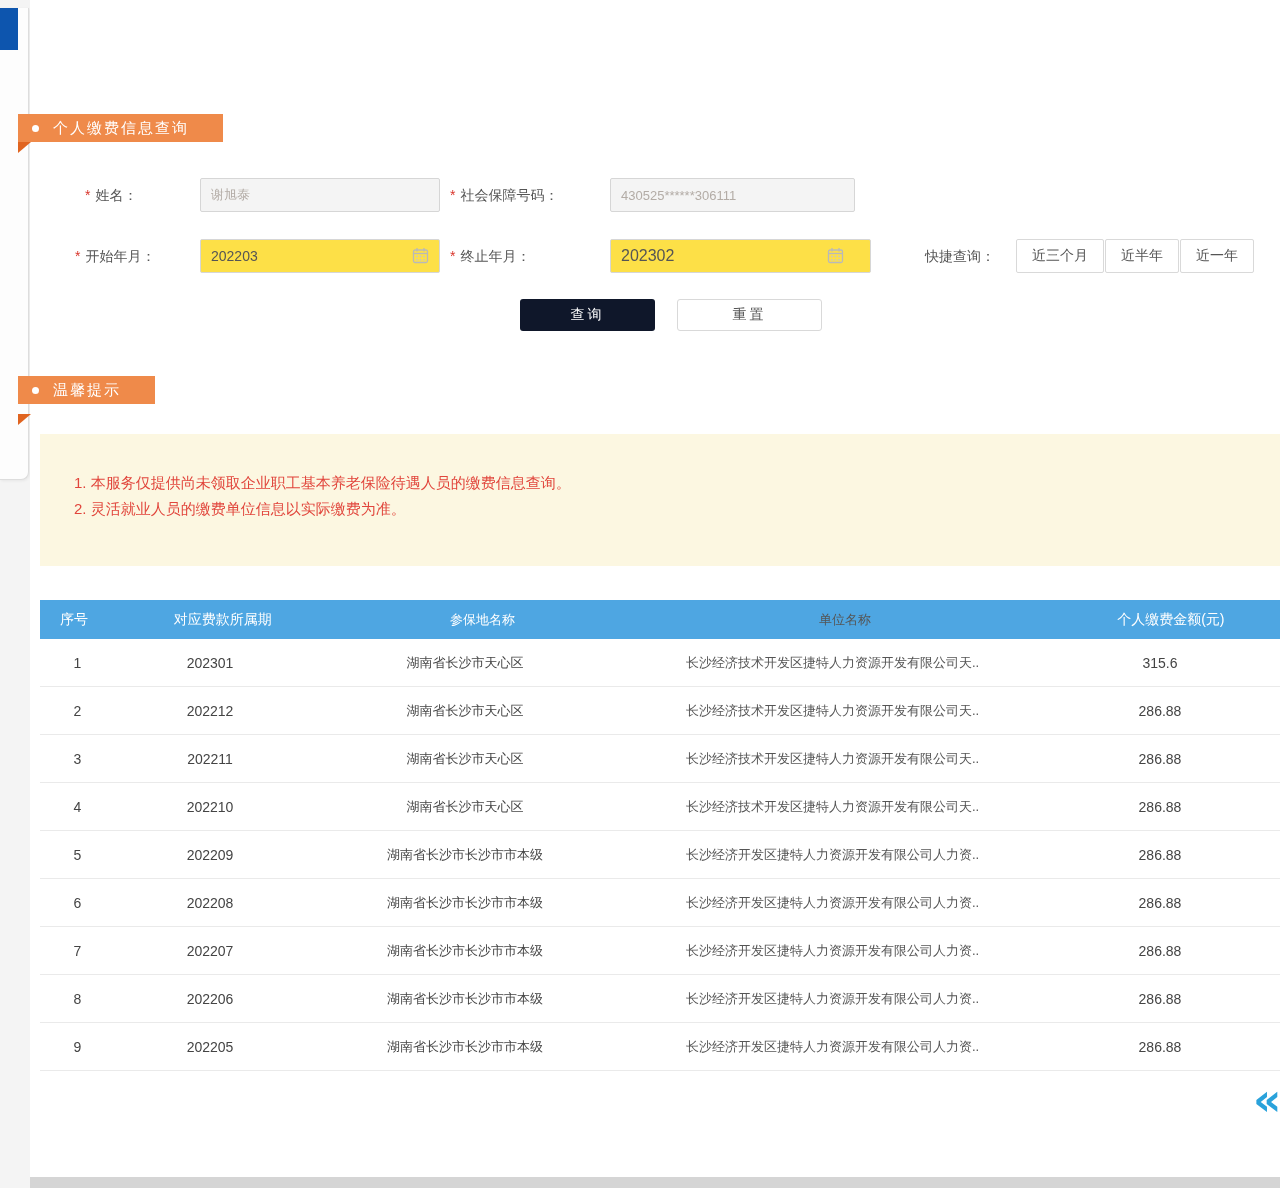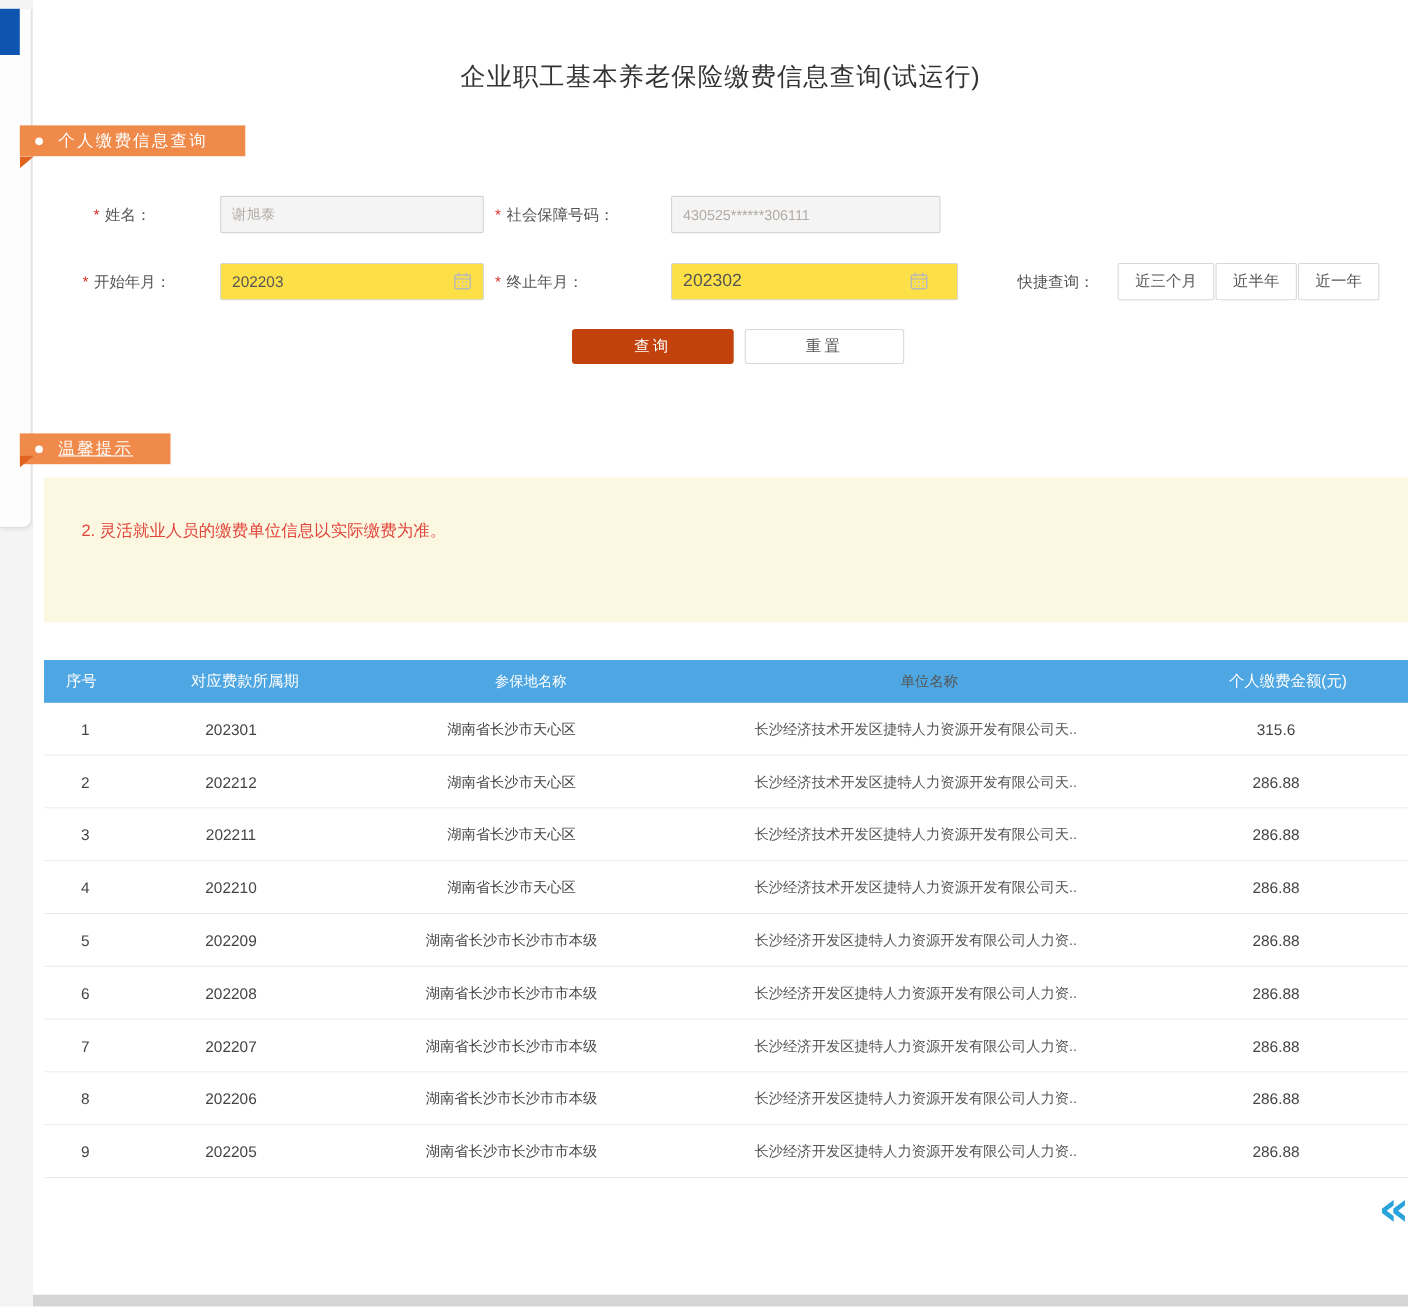--- a/index.html
+++ b/index.html
@@ -19,21 +19,21 @@
                 font-size:23px; color:#333; font-weight:400; letter-spacing:1px; }
 
   
   .section-badge { position:absolute; height:28px; background:#ef8a4a; color:#fff;
                    display:flex; align-items:center; padding:0 34px 0 14px; font-size:15px; letter-spacing:2px; }
   .badge-dot { width:7px; height:7px; border-radius:50%; background:#fff; margin-right:14px; }
   .badge-fold { position:absolute; width:13px; height:11px; background:#e06420;
                 clip-path:polygon(0 0, 100% 0, 0 100%); }
   .badge-query { left:18px; top:114px; }
   .fold-query  { left:18px; top:142px; }
-  .badge-tips  { left:18px; top:394px;text-decoration:underline; }
+  .badge-tips  { left:18px; top:376px; }
   .fold-tips   { left:18px; top:414px; }
 
   
   .f-label { position:absolute; height:34px; line-height:34px; 
              font-size:14px; color:#555; }
   .req { color:#d9342b; margin-right:5px; font-size:14px; }
   .f-input { position:absolute; height:34px; border:1px solid #d6d6d6; border-radius:2px;
              padding:0 10px; font-size:13px; color:#555; background:#fde047;
              font-family:"Liberation Sans","DejaVu Sans",sans-serif; }
   .f-input.disabled { background:#f4f4f4; color:#b3aca6; }
@@ -48,22 +48,22 @@
   .cal-icon { position:absolute; width:17px; height:17px; cursor:pointer; }
   .cal-1 { left:412px; top:247px; }
   .cal-2 { left:827px; top:247px; }
 
   .lbl-quick { left:925px; top:239px; width:85px; text-align:left; }
   .quick-wrap { position:absolute; left:1016px; top:239px; display:flex; gap:1px;border-radius:11px; }
   .quick-btn { height:34px; padding:0 15px; background:#fff; border:1px solid #d9d9d9;
                border-radius:2px; font-size:14px; color:#555; cursor:pointer;
                font-family:"Liberation Sans","DejaVu Sans",sans-serif; }
 
-  .btn-query { position:absolute; left:520px; top:299px; width:147px; height:32px;
-               background:#c2410c; color:#fff; border:none; border-radius:3px; font-size:14px;
+  .btn-query { position:absolute; left:520px; top:299px; width:135px; height:32px;
+               background:#0f172a; color:#fff; border:none; border-radius:3px; font-size:14px;
                letter-spacing:3px; cursor:pointer; font-family:"Liberation Sans","DejaVu Sans",sans-serif; }
   .btn-reset { position:absolute; left:677px; top:299px; width:145px; height:32px;
                background:#fff; color:#555; border:1px solid #d9d9d9; border-radius:3px; font-size:14px;
                letter-spacing:3px; cursor:pointer; font-family:"Liberation Sans","DejaVu Sans",sans-serif; }
 
   
   .tips-panel { position:absolute; left:40px; top:434px; width:1240px; height:132px;
                 background:#fcf7e1; padding:36px 20px 0 34px; }
   .tip-line { font-size:15px; line-height:26px; color:#e1463c; }
 
@@ -90,21 +90,20 @@
 <body>
 
 <div class="page">
 
   <div class="left-strip"></div>
   <div class="left-panel"></div>
   <div class="corner-tab"></div>
 
   <div class="card"></div>
 
-  <div class="page-title">企业职工基本养老保险缴费信息查询(试运行)</div>
 
   <div class="section-badge badge-query">
     <span class="badge-dot"></span>
     <span>个人缴费信息查询</span>
   </div>
   <div class="badge-fold fold-query"></div>
 
   <div class="f-label lbl-name">
     <span class="req">*</span><span>姓名：</span>
   </div>
@@ -160,20 +159,21 @@
   <button class="btn-reset">重置</button>
 
   <div class="section-badge badge-tips">
     <span class="badge-dot"></span>
     <span>温馨提示</span>
   </div>
   <div class="badge-fold fold-tips"></div>
 
   <div class="tips-panel">
     <div>
+        <div class="tip-line">1. 本服务仅提供尚未领取企业职工基本养老保险待遇人员的缴费信息查询。</div>
         <div class="tip-line">2. 灵活就业人员的缴费单位信息以实际缴费为准。</div>
       </div>
   </div>
 
   <div class="tbl-head">
       <div class="th col0">序号</div>
       <div class="th col1">对应费款所属期</div>
       <div class="th col2">参保地名称</div>
       <div class="th col3">单位名称</div>
       <div class="th col4">个人缴费金额(元)</div>

